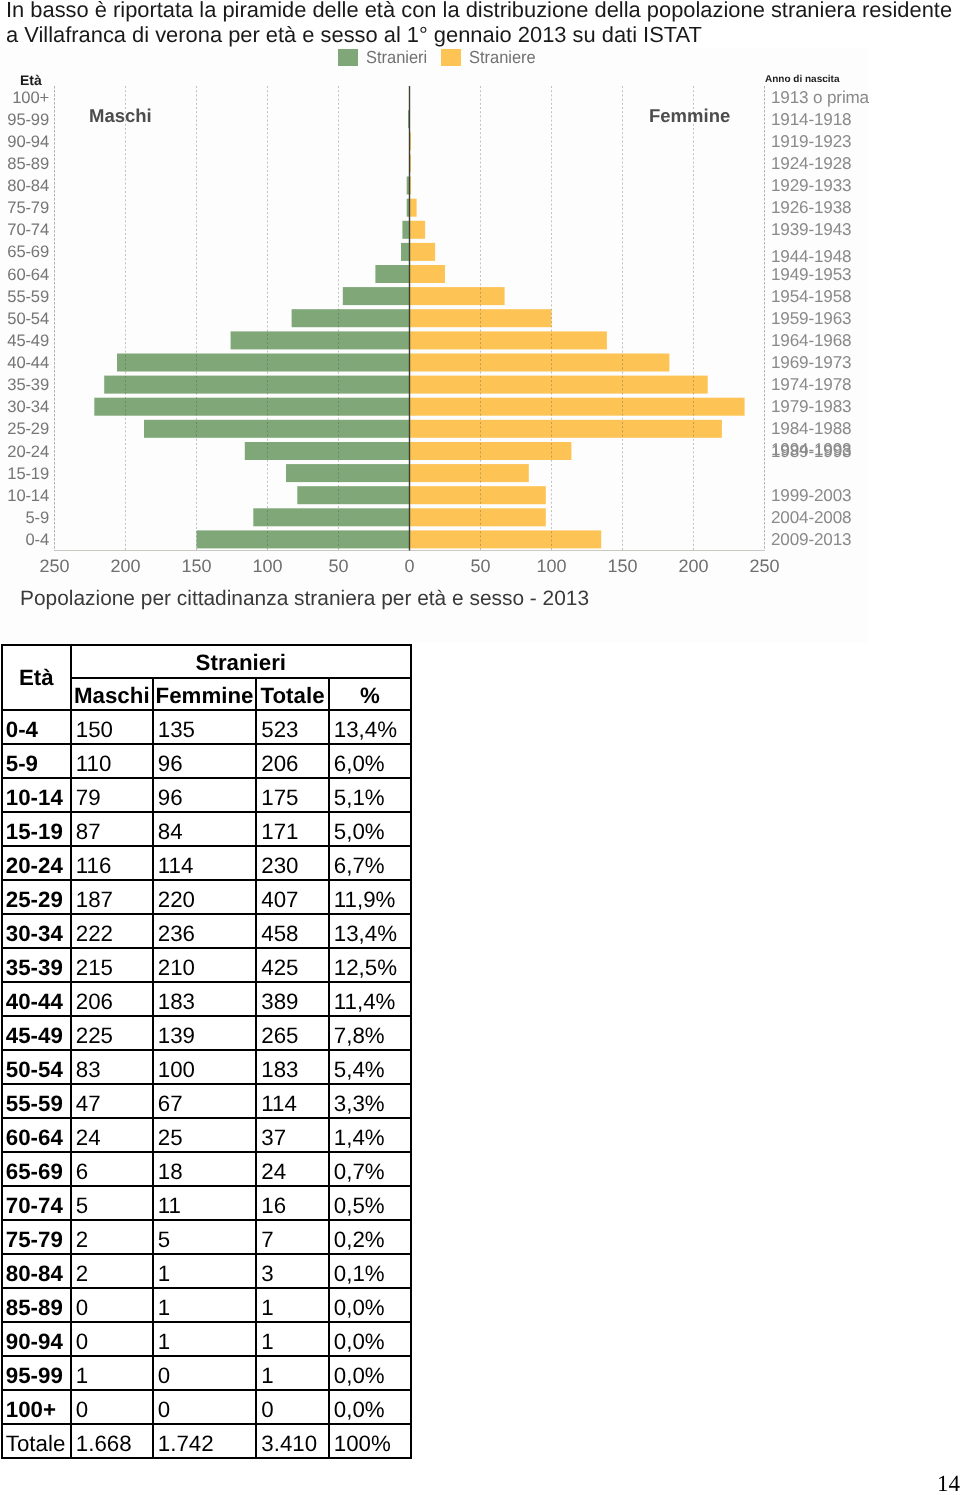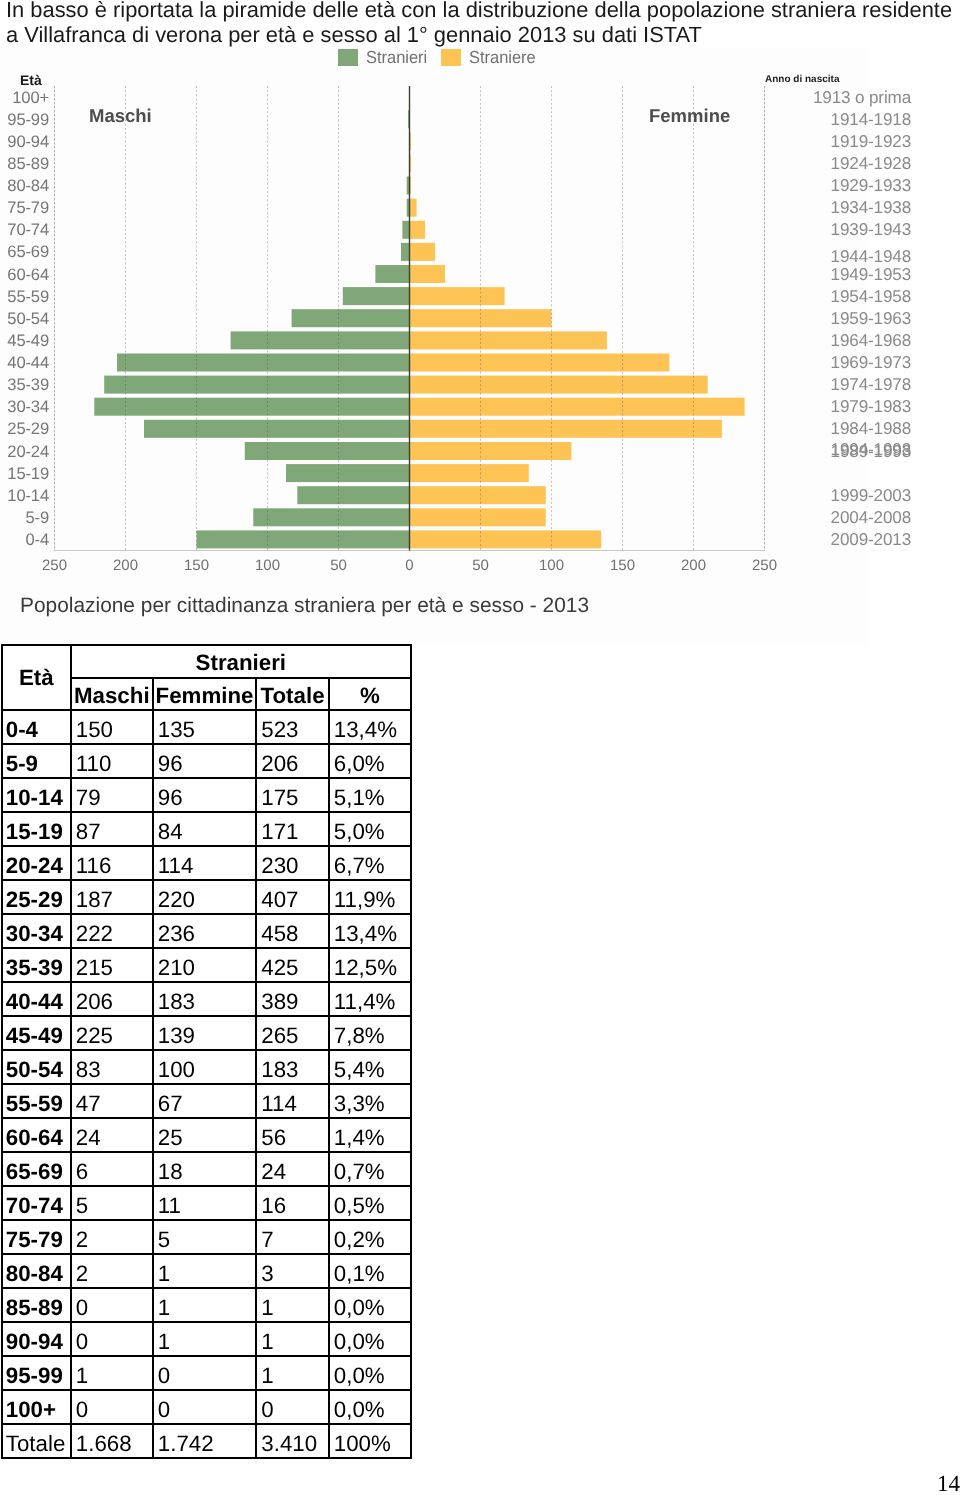--- a/index.html
+++ b/index.html
@@ -10,36 +10,36 @@
   
   .intro{position:absolute;left:6px;top:-3.5px;width:950px;
          font-size:21.88px;line-height:25.5px;color:#191919;}
 
   
   .chartwrap{position:absolute;left:0px;top:48px;width:868px;height:595px;}
   .chart-svg{position:absolute;left:0;top:0;display:block;filter:blur(0.35px);}
   .chart-layer{position:absolute;left:0;top:0;width:868px;height:595px;filter:blur(0.32px);}
   .ylab{position:absolute;left:-11px;width:60px;text-align:right;white-space:nowrap;
         font-size:16.6px;line-height:19px;color:#767676;letter-spacing:-0.15px;}
-  .rlab{position:absolute;left:771px;width:140px;text-align:right;white-space:nowrap;
+  .rlab{position:absolute;left:771px;width:140px;text-align:left;white-space:nowrap;
         font-size:17.1px;line-height:19px;color:#8a8a8a;letter-spacing:-0.15px;}
   .xlab{position:absolute;top:508px;width:60px;text-align:center;
-        font-size:15px;line-height:20px;color:#6f6f6f;}
+        font-size:18px;line-height:20px;color:#6f6f6f;}
   .axis-title-left{position:absolute;left:20px;top:25px;font-size:14.0px;white-space:nowrap;
         font-weight:bold;color:#1c1c1c;line-height:14px;}
   .axis-title-right{position:absolute;left:765px;top:25px;font-size:10px;white-space:nowrap;
         font-weight:bold;color:#1c1c1c;line-height:14px;}
   .side-left{position:absolute;left:89px;top:57px;font-size:18.5px;font-weight:bold;color:#4d4d4d;white-space:nowrap;}
   .side-right{position:absolute;left:649px;top:57px;font-size:18.5px;font-weight:bold;color:#4d4d4d;white-space:nowrap;}
   .legend{position:absolute;left:338px;top:1px;display:flex;align-items:flex-start;}
   .legend .sw{width:20px;height:17px;display:block;flex:none;}
   .legend .lg-txt{font-size:17.4px;color:#717171;line-height:17px;white-space:nowrap;margin-left:7.5px;
         display:inline-block;transform:scaleX(0.945);transform-origin:left center;}
   .legend .gap{width:11px;flex:none;}
-  .cap1{position:absolute;left:20px;top:540px;font-size:20.9px;line-height:21px;color:#3a3a3a;white-space:nowrap;margin-top:7px;}
+  .cap1{position:absolute;left:20px;top:540px;font-size:20.9px;line-height:21px;color:#3a3a3a;white-space:nowrap;}
   .cap2{position:absolute;left:21px;top:573px;font-size:16.45px;line-height:17px;color:#3d3d3d;white-space:nowrap;}
 
   
   .tbl{position:absolute;left:0.8px;top:643.8px;width:409px;
        border-collapse:collapse;table-layout:fixed;color:#000;filter:blur(0.22px);}
   .tbl th,.tbl td{border:2px solid #000;padding:0;
        font-size:22.3px;vertical-align:middle;box-sizing:border-box;}
   .tbl th{font-weight:bold;text-align:center;}
   .tbl thead tr:first-child th{height:33px;line-height:31px;}
   .tbl thead tr:nth-child(2) th{height:32.5px;line-height:31px;}
@@ -149,21 +149,21 @@
 <div class="ylab" style="top:393.5px">20-24</div>
 <div class="ylab" style="top:415.6px">15-19</div>
 <div class="ylab" style="top:437.7px">10-14</div>
 <div class="ylab" style="top:459.8px">5-9</div>
 <div class="ylab" style="top:481.9px">0-4</div>
 <div class="rlab" style="top:39.6px">1913 o prima</div>
 <div class="rlab" style="top:61.7px">1914-1918</div>
 <div class="rlab" style="top:83.8px">1919-1923</div>
 <div class="rlab" style="top:105.9px">1924-1928</div>
 <div class="rlab" style="top:128.0px">1929-1933</div>
-<div class="rlab" style="top:150.2px">1934-1938</div>
+<div class="rlab" style="top:150.2px">1926-1938</div>
 <div class="rlab" style="top:172.3px">1939-1943</div>
 <div class="rlab" style="top:199px">1944-1948</div>
 <div class="rlab" style="top:216.5px">1949-1953</div>
 <div class="rlab" style="top:238.6px">1954-1958</div>
 <div class="rlab" style="top:260.8px">1959-1963</div>
 <div class="rlab" style="top:282.9px">1964-1968</div>
 <div class="rlab" style="top:305.0px">1969-1973</div>
 <div class="rlab" style="top:327.1px">1974-1978</div>
 <div class="rlab" style="top:349.2px">1979-1983</div>
 <div class="rlab" style="top:371.3px">1984-1988</div>
@@ -428,21 +428,21 @@
         <td class="c-age b">
           <span>60-64</span>
         </td>
         <td class="c-m">
           <span>24</span>
         </td>
         <td class="c-f">
           <span>25</span>
         </td>
         <td class="c-t">
-          <span>56</span>
+          <span>37</span>
         </td>
         <td class="c-p">
           <span>1,4%</span>
         </td>
       </tr>
 <tr>
         <td class="c-age b">
           <span>65-69</span>
         </td>
         <td class="c-m">

